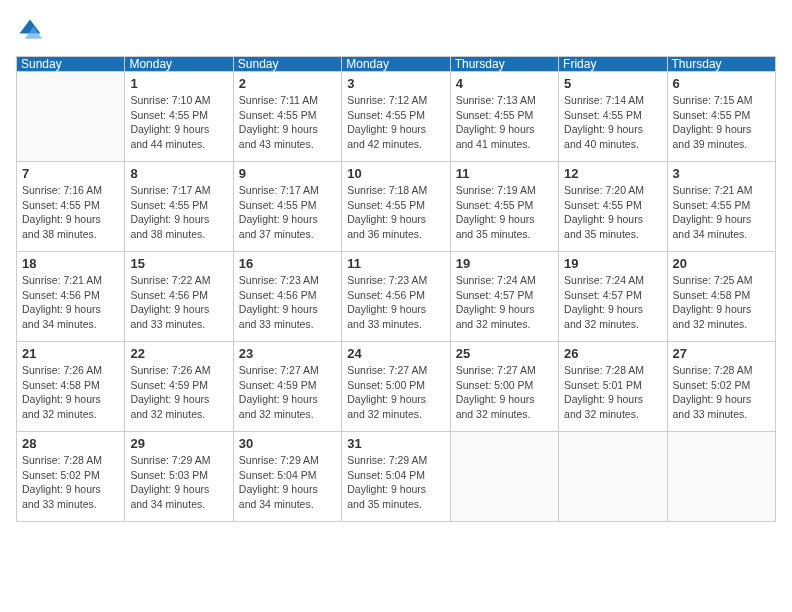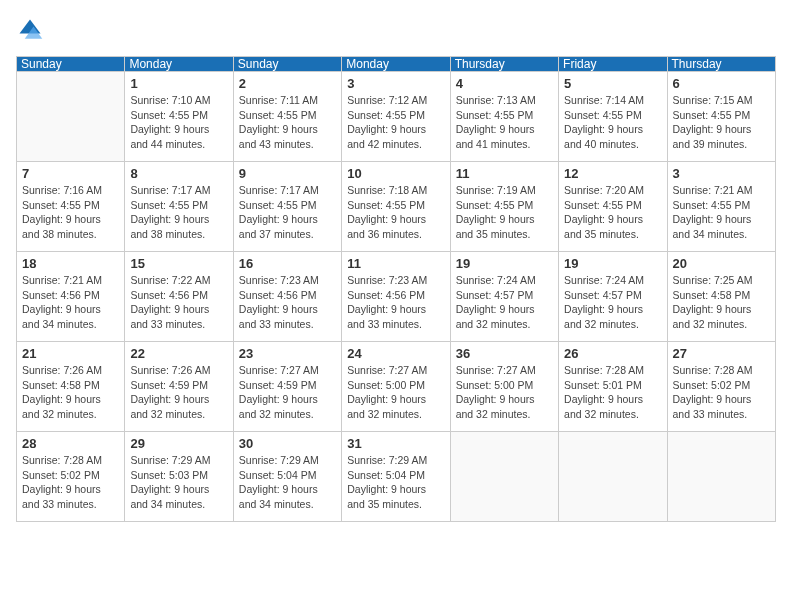--- a/index.html
+++ b/index.html
@@ -220,21 +220,21 @@
         </td>
         <td>
           <span class="day-number">23</span>
           <div class="day-info">Sunrise: 7:27 AM<br>Sunset: 4:59 PM<br>Daylight: 9 hours<br>and 32 minutes.</div>
         </td>
         <td>
           <span class="day-number">24</span>
           <div class="day-info">Sunrise: 7:27 AM<br>Sunset: 5:00 PM<br>Daylight: 9 hours<br>and 32 minutes.</div>
         </td>
         <td>
-          <span class="day-number">36</span>
+          <span class="day-number">25</span>
           <div class="day-info">Sunrise: 7:27 AM<br>Sunset: 5:00 PM<br>Daylight: 9 hours<br>and 32 minutes.</div>
         </td>
         <td>
           <span class="day-number">26</span>
           <div class="day-info">Sunrise: 7:28 AM<br>Sunset: 5:01 PM<br>Daylight: 9 hours<br>and 32 minutes.</div>
         </td>
         <td>
           <span class="day-number">27</span>
           <div class="day-info">Sunrise: 7:28 AM<br>Sunset: 5:02 PM<br>Daylight: 9 hours<br>and 33 minutes.</div>
         </td>

